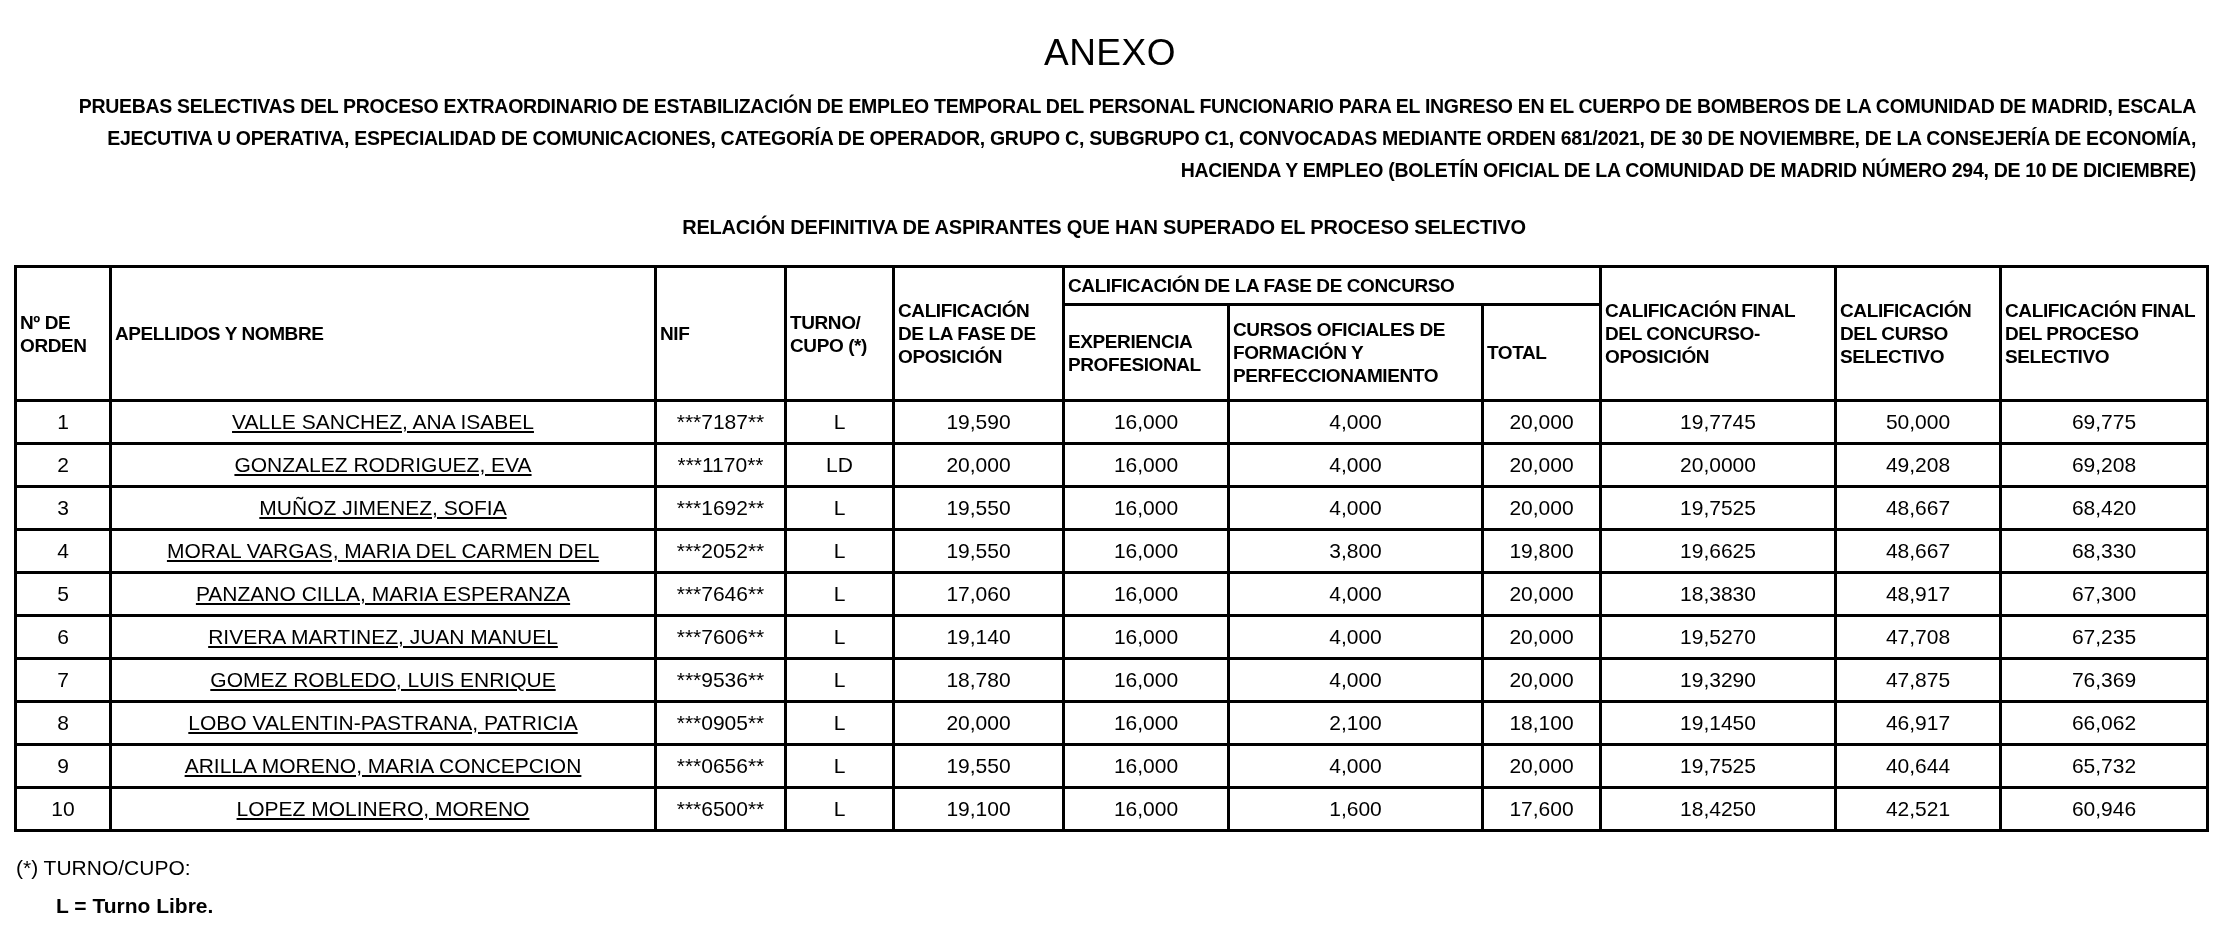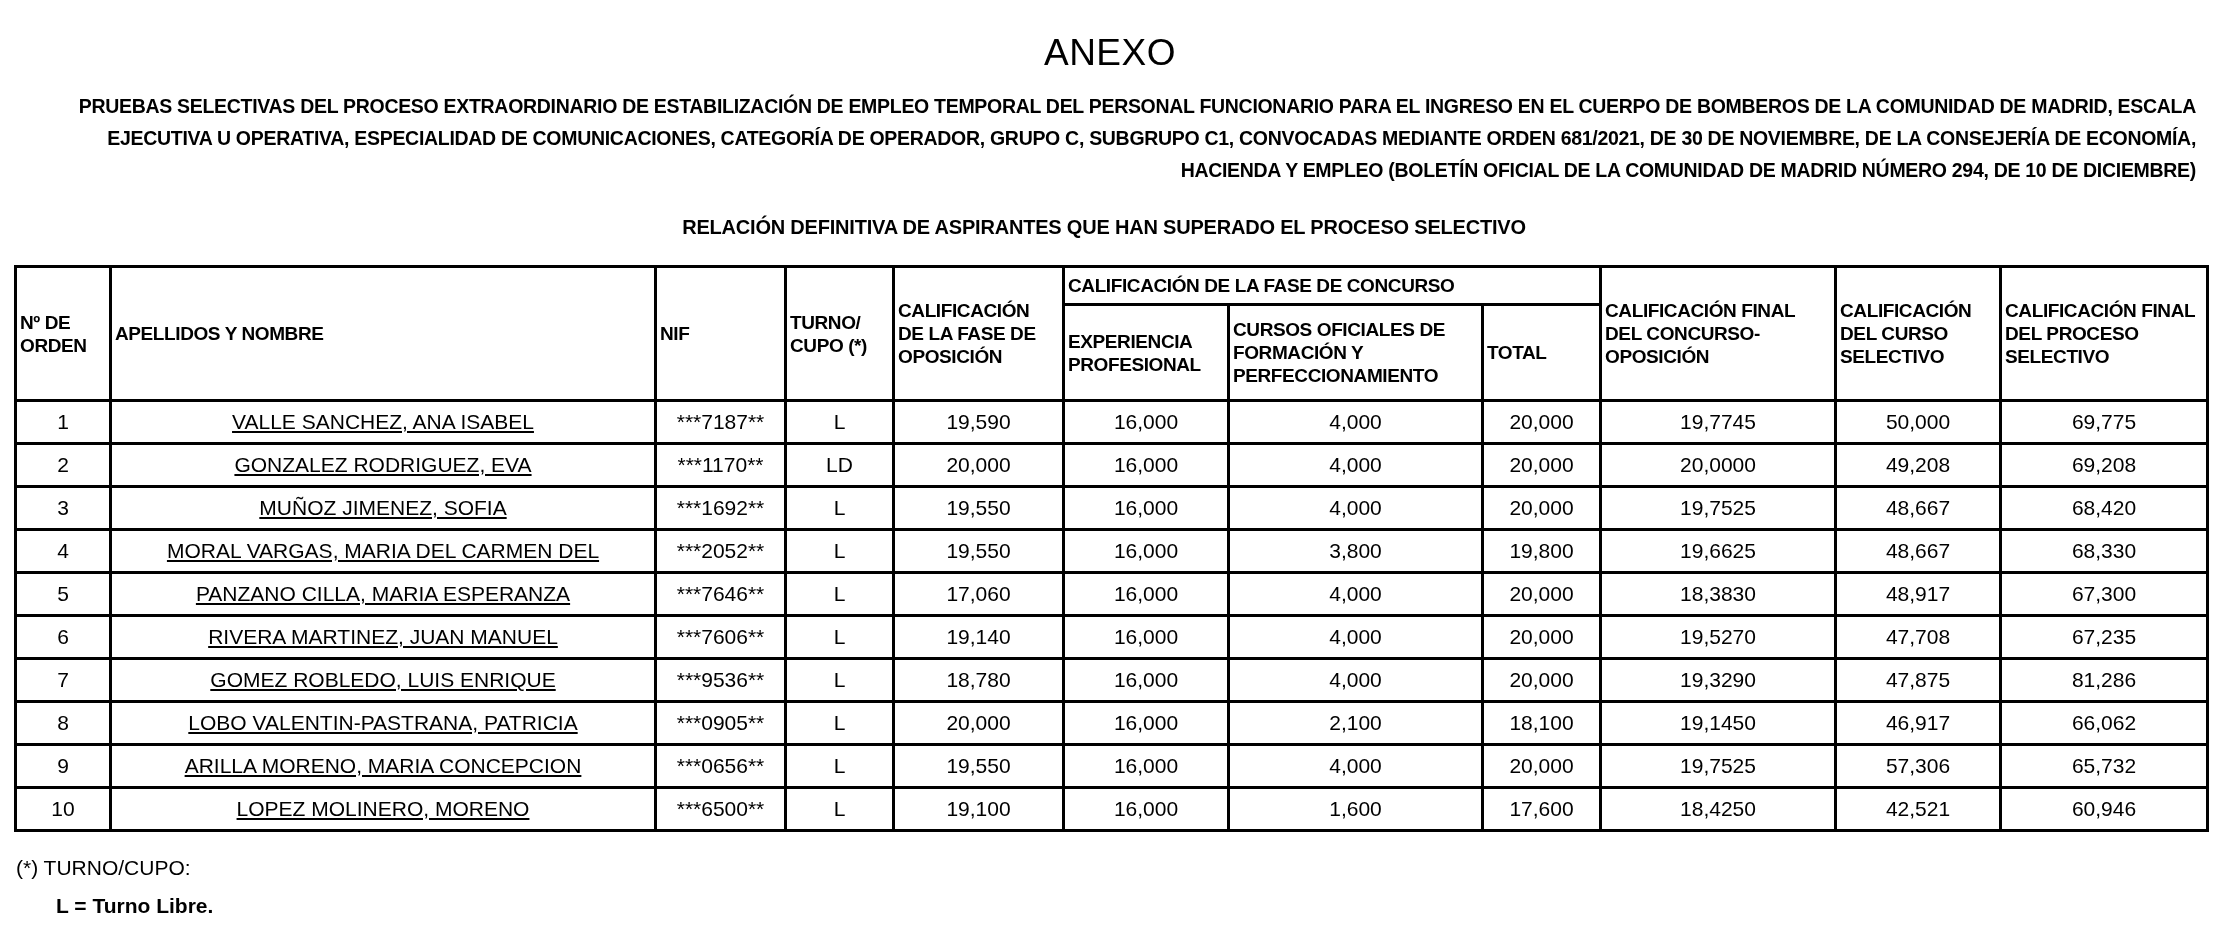--- a/index.html
+++ b/index.html
@@ -213,21 +213,21 @@
     <td class="cell-order">7</td>
     <td class="cell-name">GOMEZ ROBLEDO, LUIS ENRIQUE</td>
     <td class="cell-nif">***9536**</td>
     <td class="cell-turno">L</td>
     <td class="cell-oposicion">18,780</td>
     <td class="cell-experiencia">16,000</td>
     <td class="cell-cursos">4,000</td>
     <td class="cell-total">20,000</td>
     <td class="cell-final-concurso">19,3290</td>
     <td class="cell-curso-selectivo">47,875</td>
-    <td class="cell-final-proceso">81,286</td>
+    <td class="cell-final-proceso">76,369</td>
   </tr>
 
   <tr>
     <td class="cell-order">8</td>
     <td class="cell-name">LOBO VALENTIN-PASTRANA, PATRICIA</td>
     <td class="cell-nif">***0905**</td>
     <td class="cell-turno">L</td>
     <td class="cell-oposicion">20,000</td>
     <td class="cell-experiencia">16,000</td>
     <td class="cell-cursos">2,100</td>
@@ -240,21 +240,21 @@
   <tr>
     <td class="cell-order">9</td>
     <td class="cell-name">ARILLA MORENO, MARIA CONCEPCION</td>
     <td class="cell-nif">***0656**</td>
     <td class="cell-turno">L</td>
     <td class="cell-oposicion">19,550</td>
     <td class="cell-experiencia">16,000</td>
     <td class="cell-cursos">4,000</td>
     <td class="cell-total">20,000</td>
     <td class="cell-final-concurso">19,7525</td>
-    <td class="cell-curso-selectivo">57,306</td>
+    <td class="cell-curso-selectivo">40,644</td>
     <td class="cell-final-proceso">65,732</td>
   </tr>
 
   <tr>
     <td class="cell-order">10</td>
     <td class="cell-name">LOPEZ MOLINERO, MORENO</td>
     <td class="cell-nif">***6500**</td>
     <td class="cell-turno">L</td>
     <td class="cell-oposicion">19,100</td>
     <td class="cell-experiencia">16,000</td>

